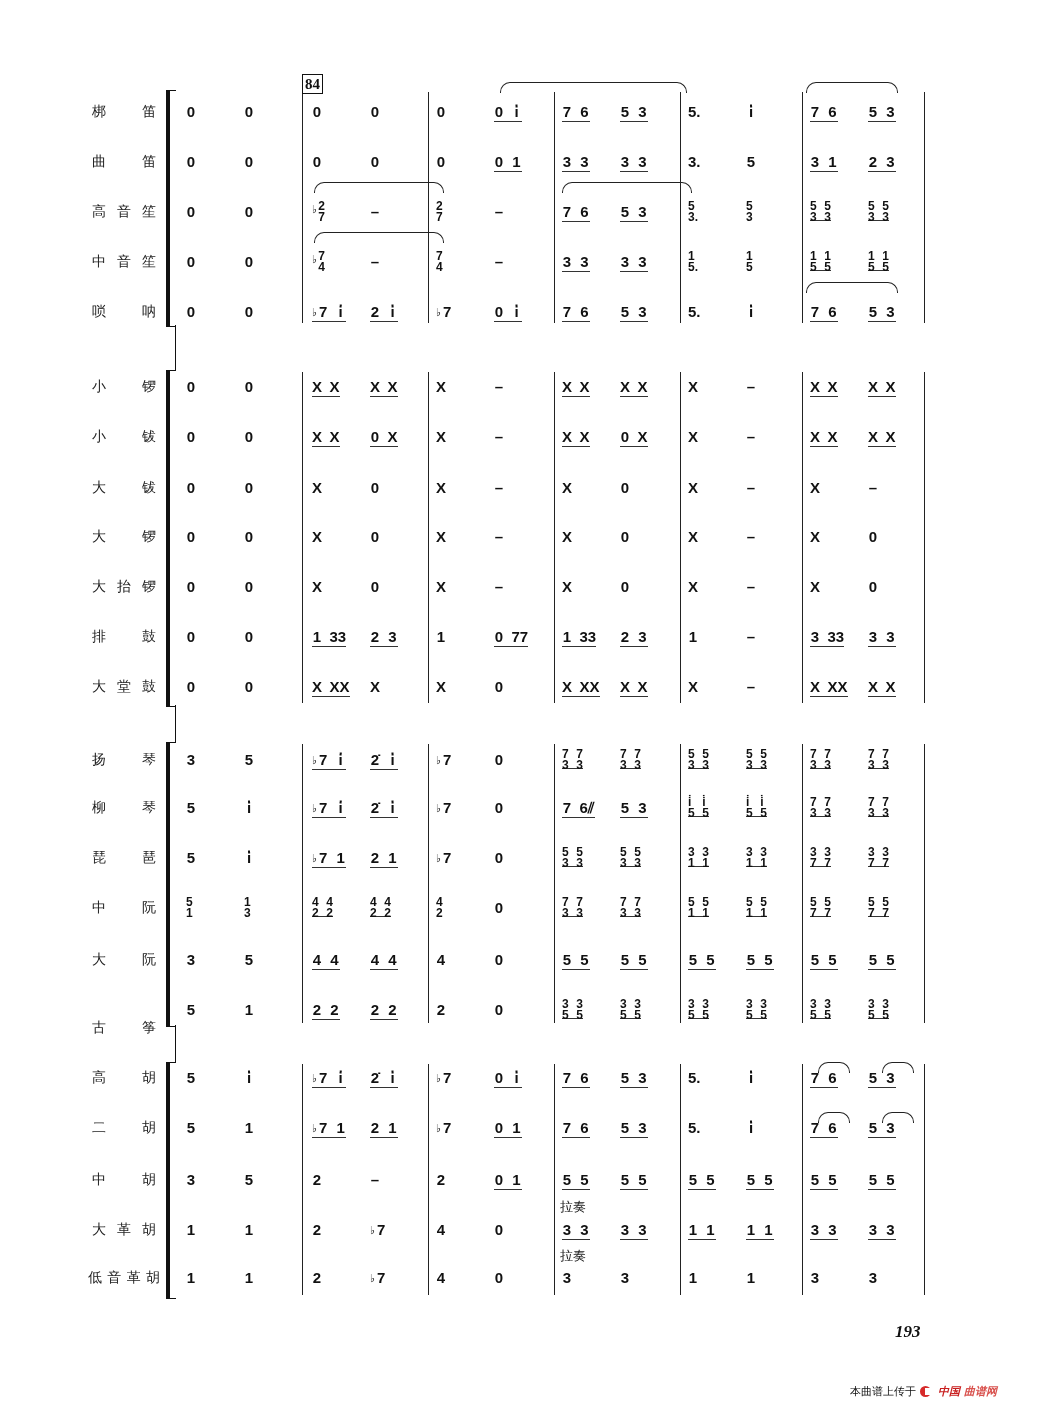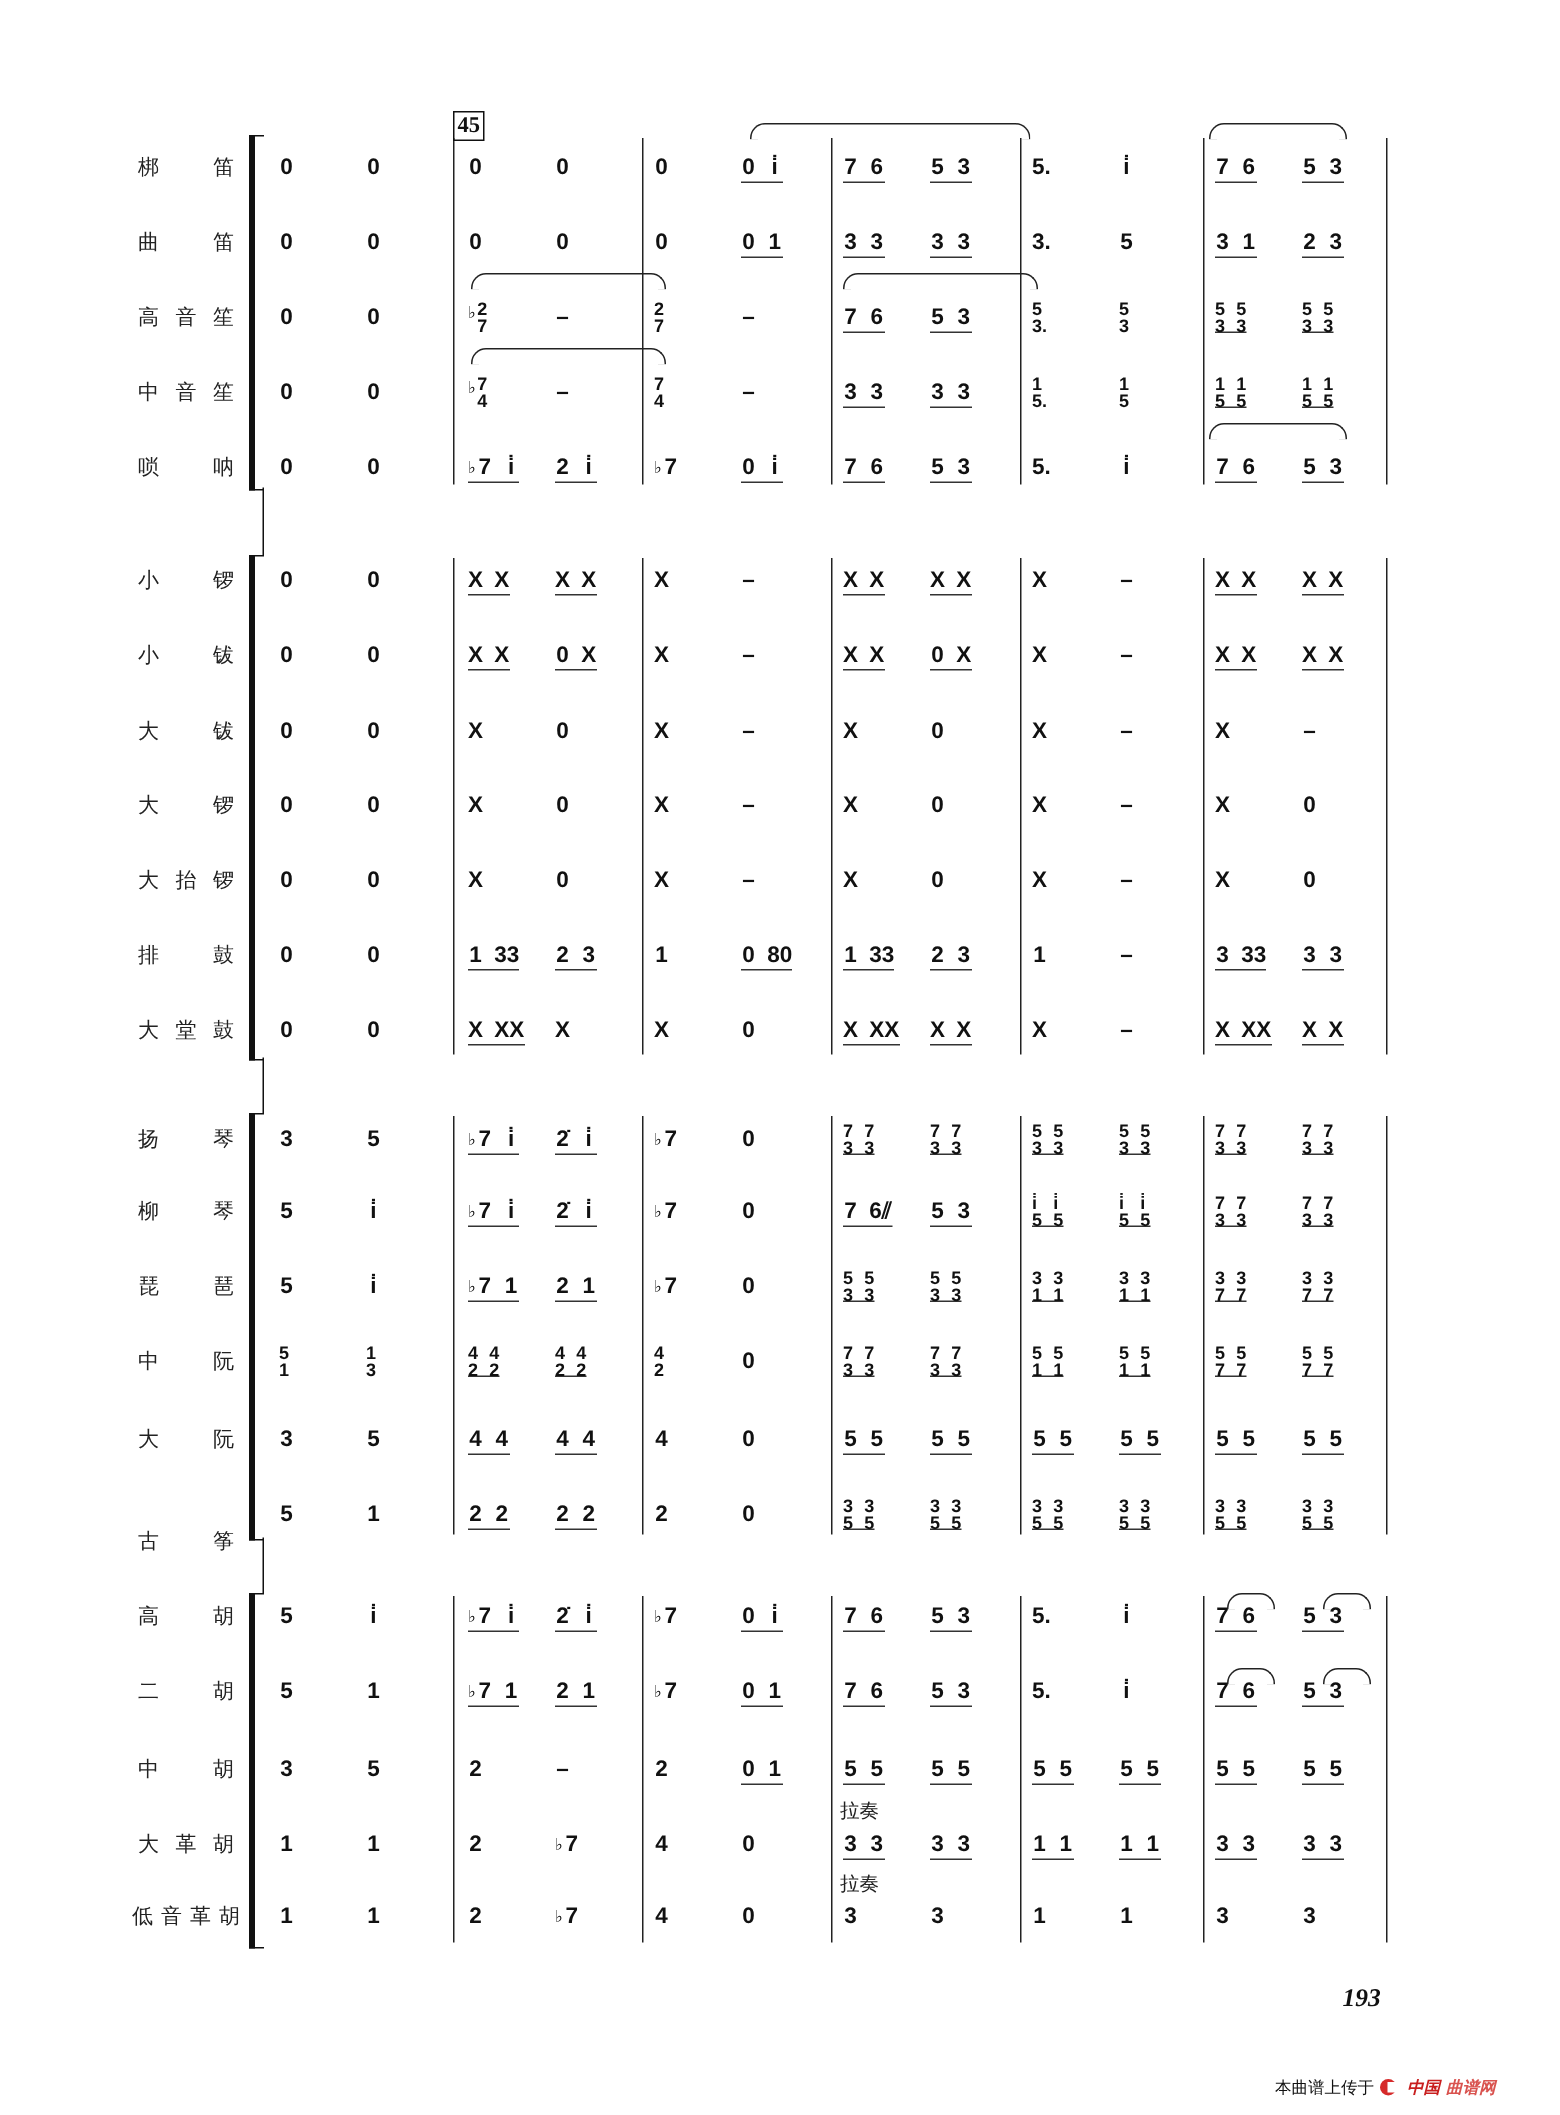--- a/index.html
+++ b/index.html
@@ -223,21 +223,21 @@
     <div class="cell" style="left: 688px; top: 579px;"><span><span class="n">X</span></span></div>
     <div class="cell" style="left: 746px; top: 579px;"><span><span class="n">–</span></span></div>
     <div class="cell" style="left: 810px; top: 579px;"><span><span class="n">X</span></span></div>
     <div class="cell" style="left: 868px; top: 579px;"><span><span class="n">0</span></span></div>
     <div class="label" style="top: 628px;">排 鼓</div>
     <div class="cell" style="left: 186px; top: 629px;"><span><span class="n">0</span></span></div>
     <div class="cell" style="left: 244px; top: 629px;"><span><span class="n">0</span></span></div>
     <div class="cell" style="left: 312px; top: 629px;"><span class="ul"><span class="n">1</span> <span class="n">33</span></span></div>
     <div class="cell" style="left: 370px; top: 629px;"><span class="ul"><span class="n">2</span> <span class="n">3</span></span></div>
     <div class="cell" style="left: 436px; top: 629px;"><span><span class="n">1</span></span></div>
-    <div class="cell" style="left: 494px; top: 629px;"><span class="ul"><span class="n">0</span> <span class="n">80</span></span></div>
+    <div class="cell" style="left: 494px; top: 629px;"><span class="ul"><span class="n">0</span> <span class="n">77</span></span></div>
     <div class="cell" style="left: 562px; top: 629px;"><span class="ul"><span class="n">1</span> <span class="n">33</span></span></div>
     <div class="cell" style="left: 620px; top: 629px;"><span class="ul"><span class="n">2</span> <span class="n">3</span></span></div>
     <div class="cell" style="left: 688px; top: 629px;"><span><span class="n">1</span></span></div>
     <div class="cell" style="left: 746px; top: 629px;"><span><span class="n">–</span></span></div>
     <div class="cell" style="left: 810px; top: 629px;"><span class="ul"><span class="n">3</span> <span class="n">33</span></span></div>
     <div class="cell" style="left: 868px; top: 629px;"><span class="ul"><span class="n">3</span> <span class="n">3</span></span></div>
     <div class="label" style="top: 678px;">大堂鼓</div>
     <div class="cell" style="left: 186px; top: 679px;"><span><span class="n">0</span></span></div>
     <div class="cell" style="left: 244px; top: 679px;"><span><span class="n">0</span></span></div>
     <div class="cell" style="left: 312px; top: 679px;"><span class="ul"><span class="n">X</span> <span class="n">XX</span></span></div>
@@ -602,21 +602,21 @@
     <div class="slur" style="left: 314px; top: 182px; width: 128px;"></div>
     <div class="slur" style="left: 314px; top: 232px; width: 128px;"></div>
     <div class="slur" style="left: 562px; top: 182px; width: 128px;"></div>
     <div class="slur" style="left: 806px; top: 282px; width: 90px;"></div>
     <div class="slur" style="left: 818px; top: 1062px; width: 30px;"></div>
     <div class="slur" style="left: 882px; top: 1062px; width: 30px;"></div>
     <div class="slur" style="left: 818px; top: 1112px; width: 30px;"></div>
     <div class="slur" style="left: 882px; top: 1112px; width: 30px;"></div>
   </div>
 
-<div class="rehearsal">45</div>
+<div class="rehearsal">84</div>
 <div class="note-text" style="left:560px;top:1198px;">拉奏</div>
 <div class="note-text" style="left:560px;top:1247px;">拉奏</div>
 <div class="page-num">193</div>
 <div class="footer">
   <span>本曲谱上传于</span>
   <span class="logo-icon"></span>
   <span class="logo-a">中国</span>
     <span class="logo-b">曲谱网</span>
 </div>
 

